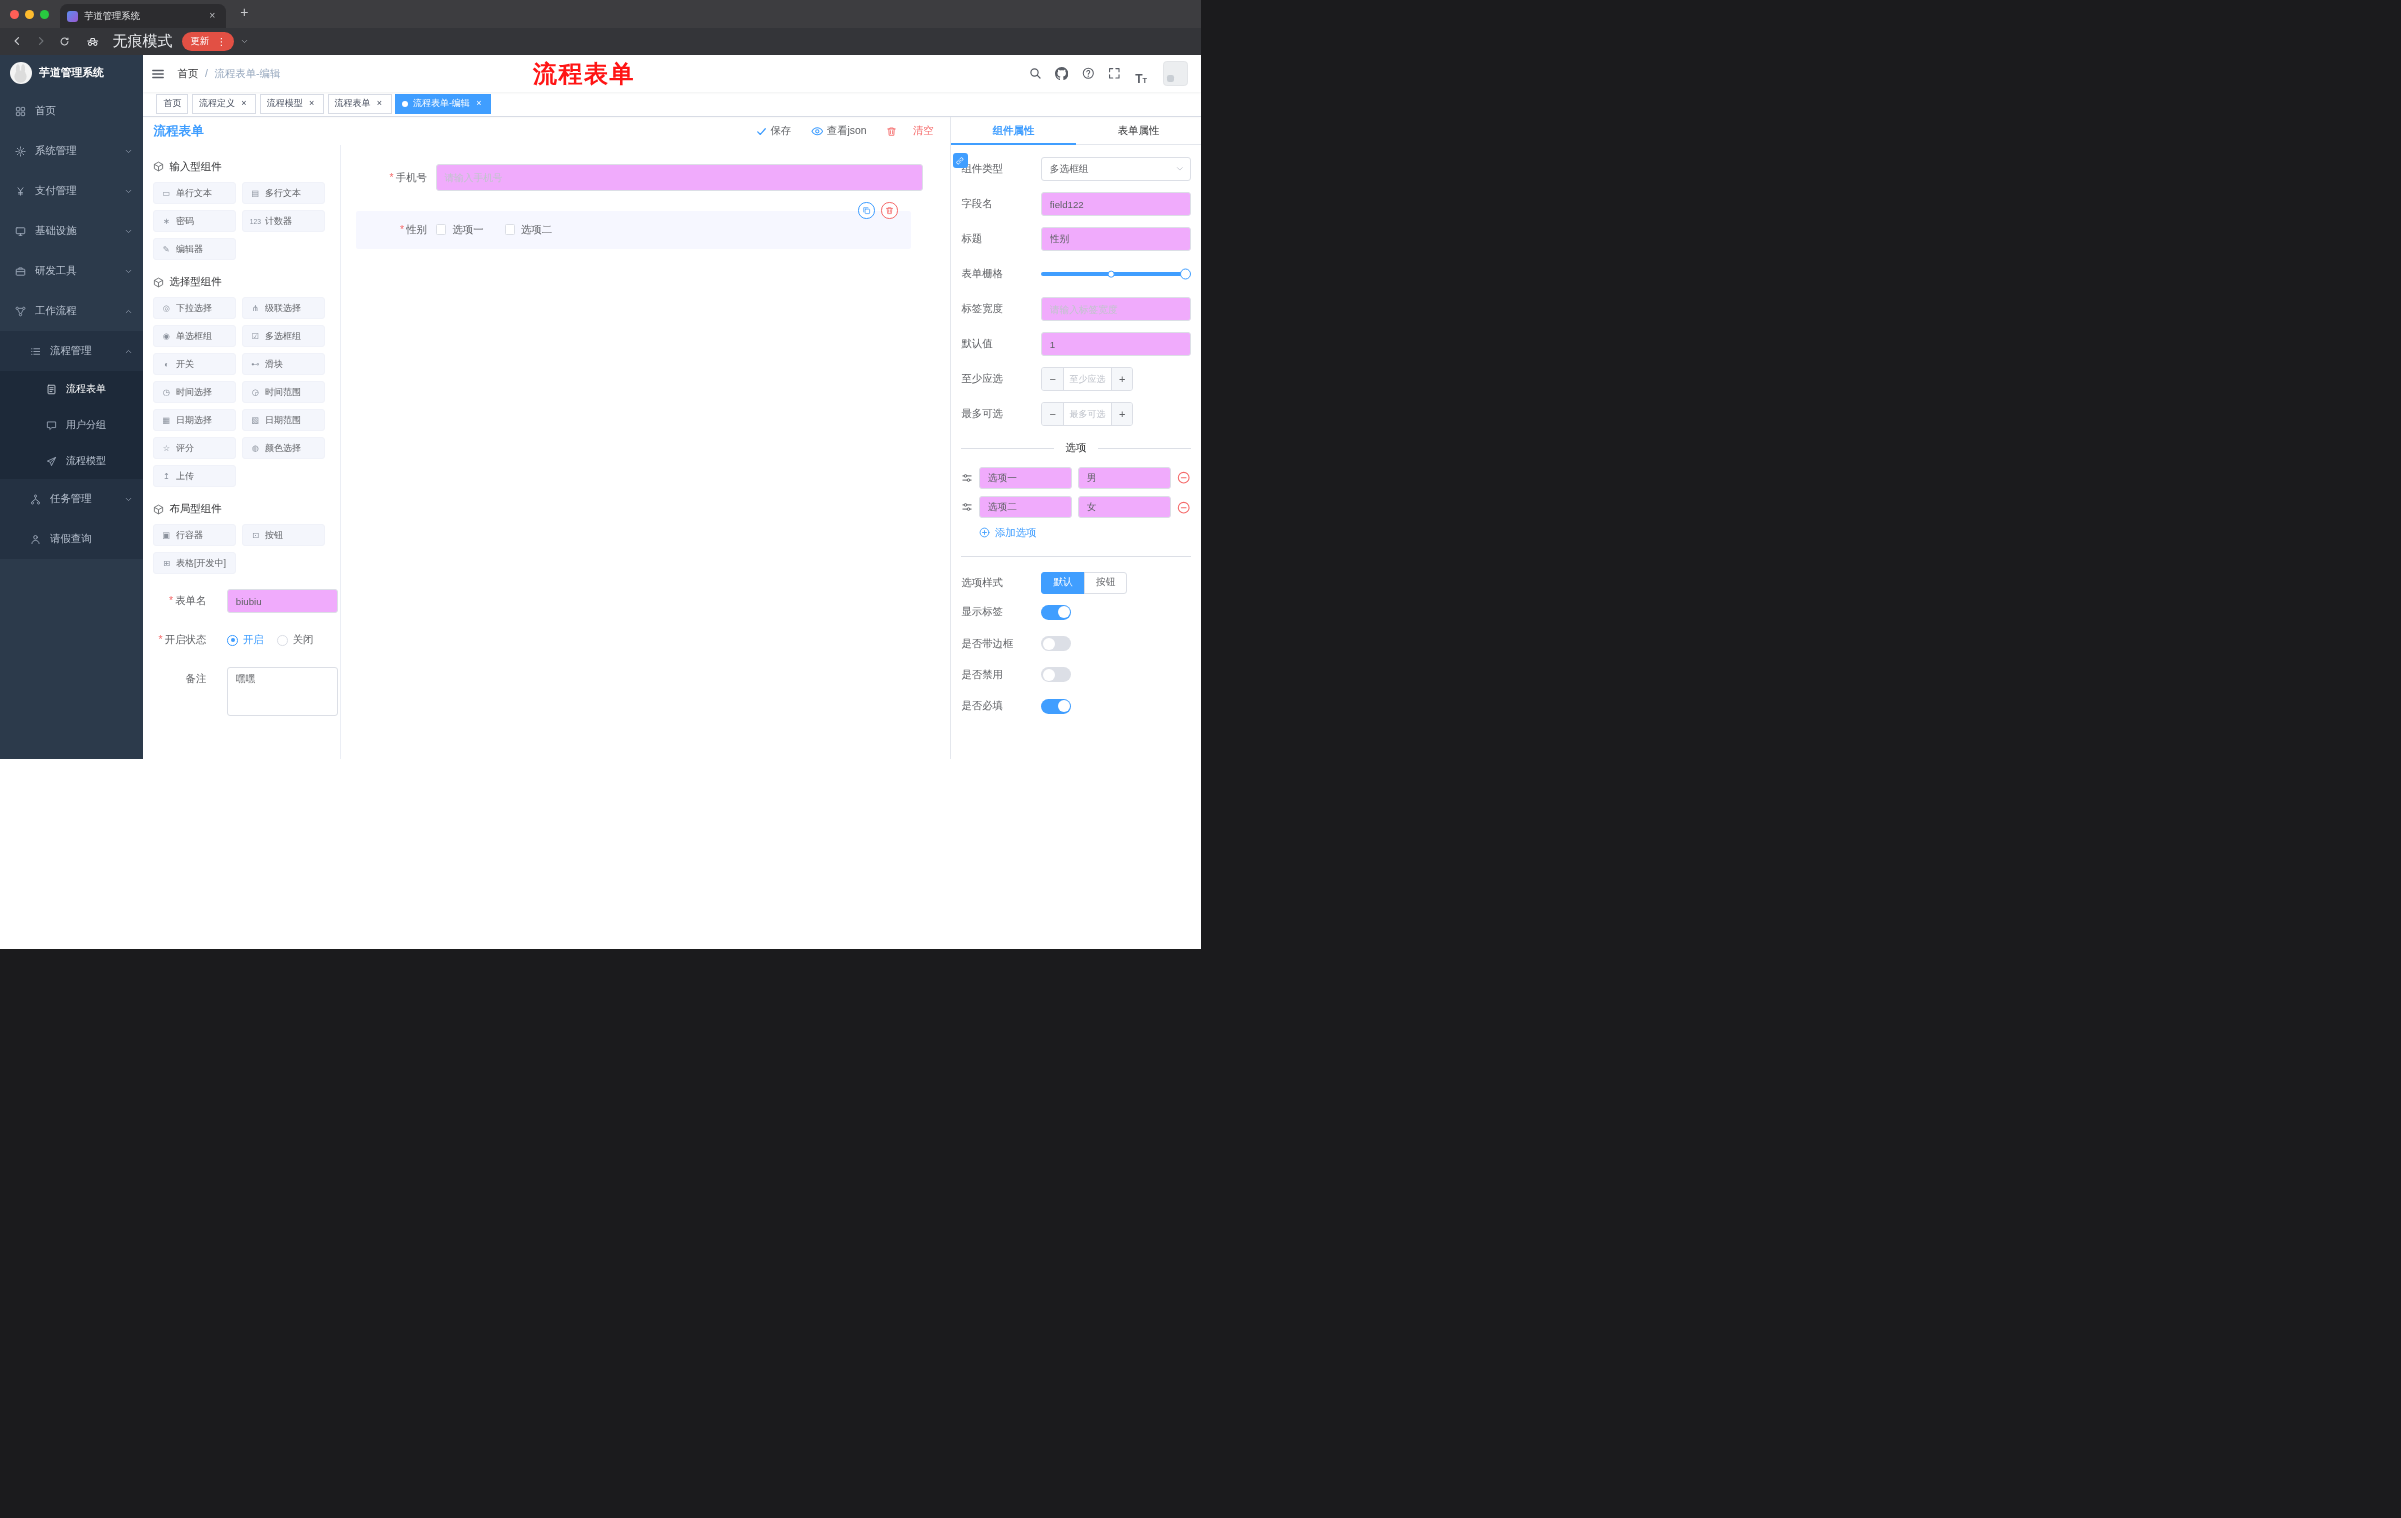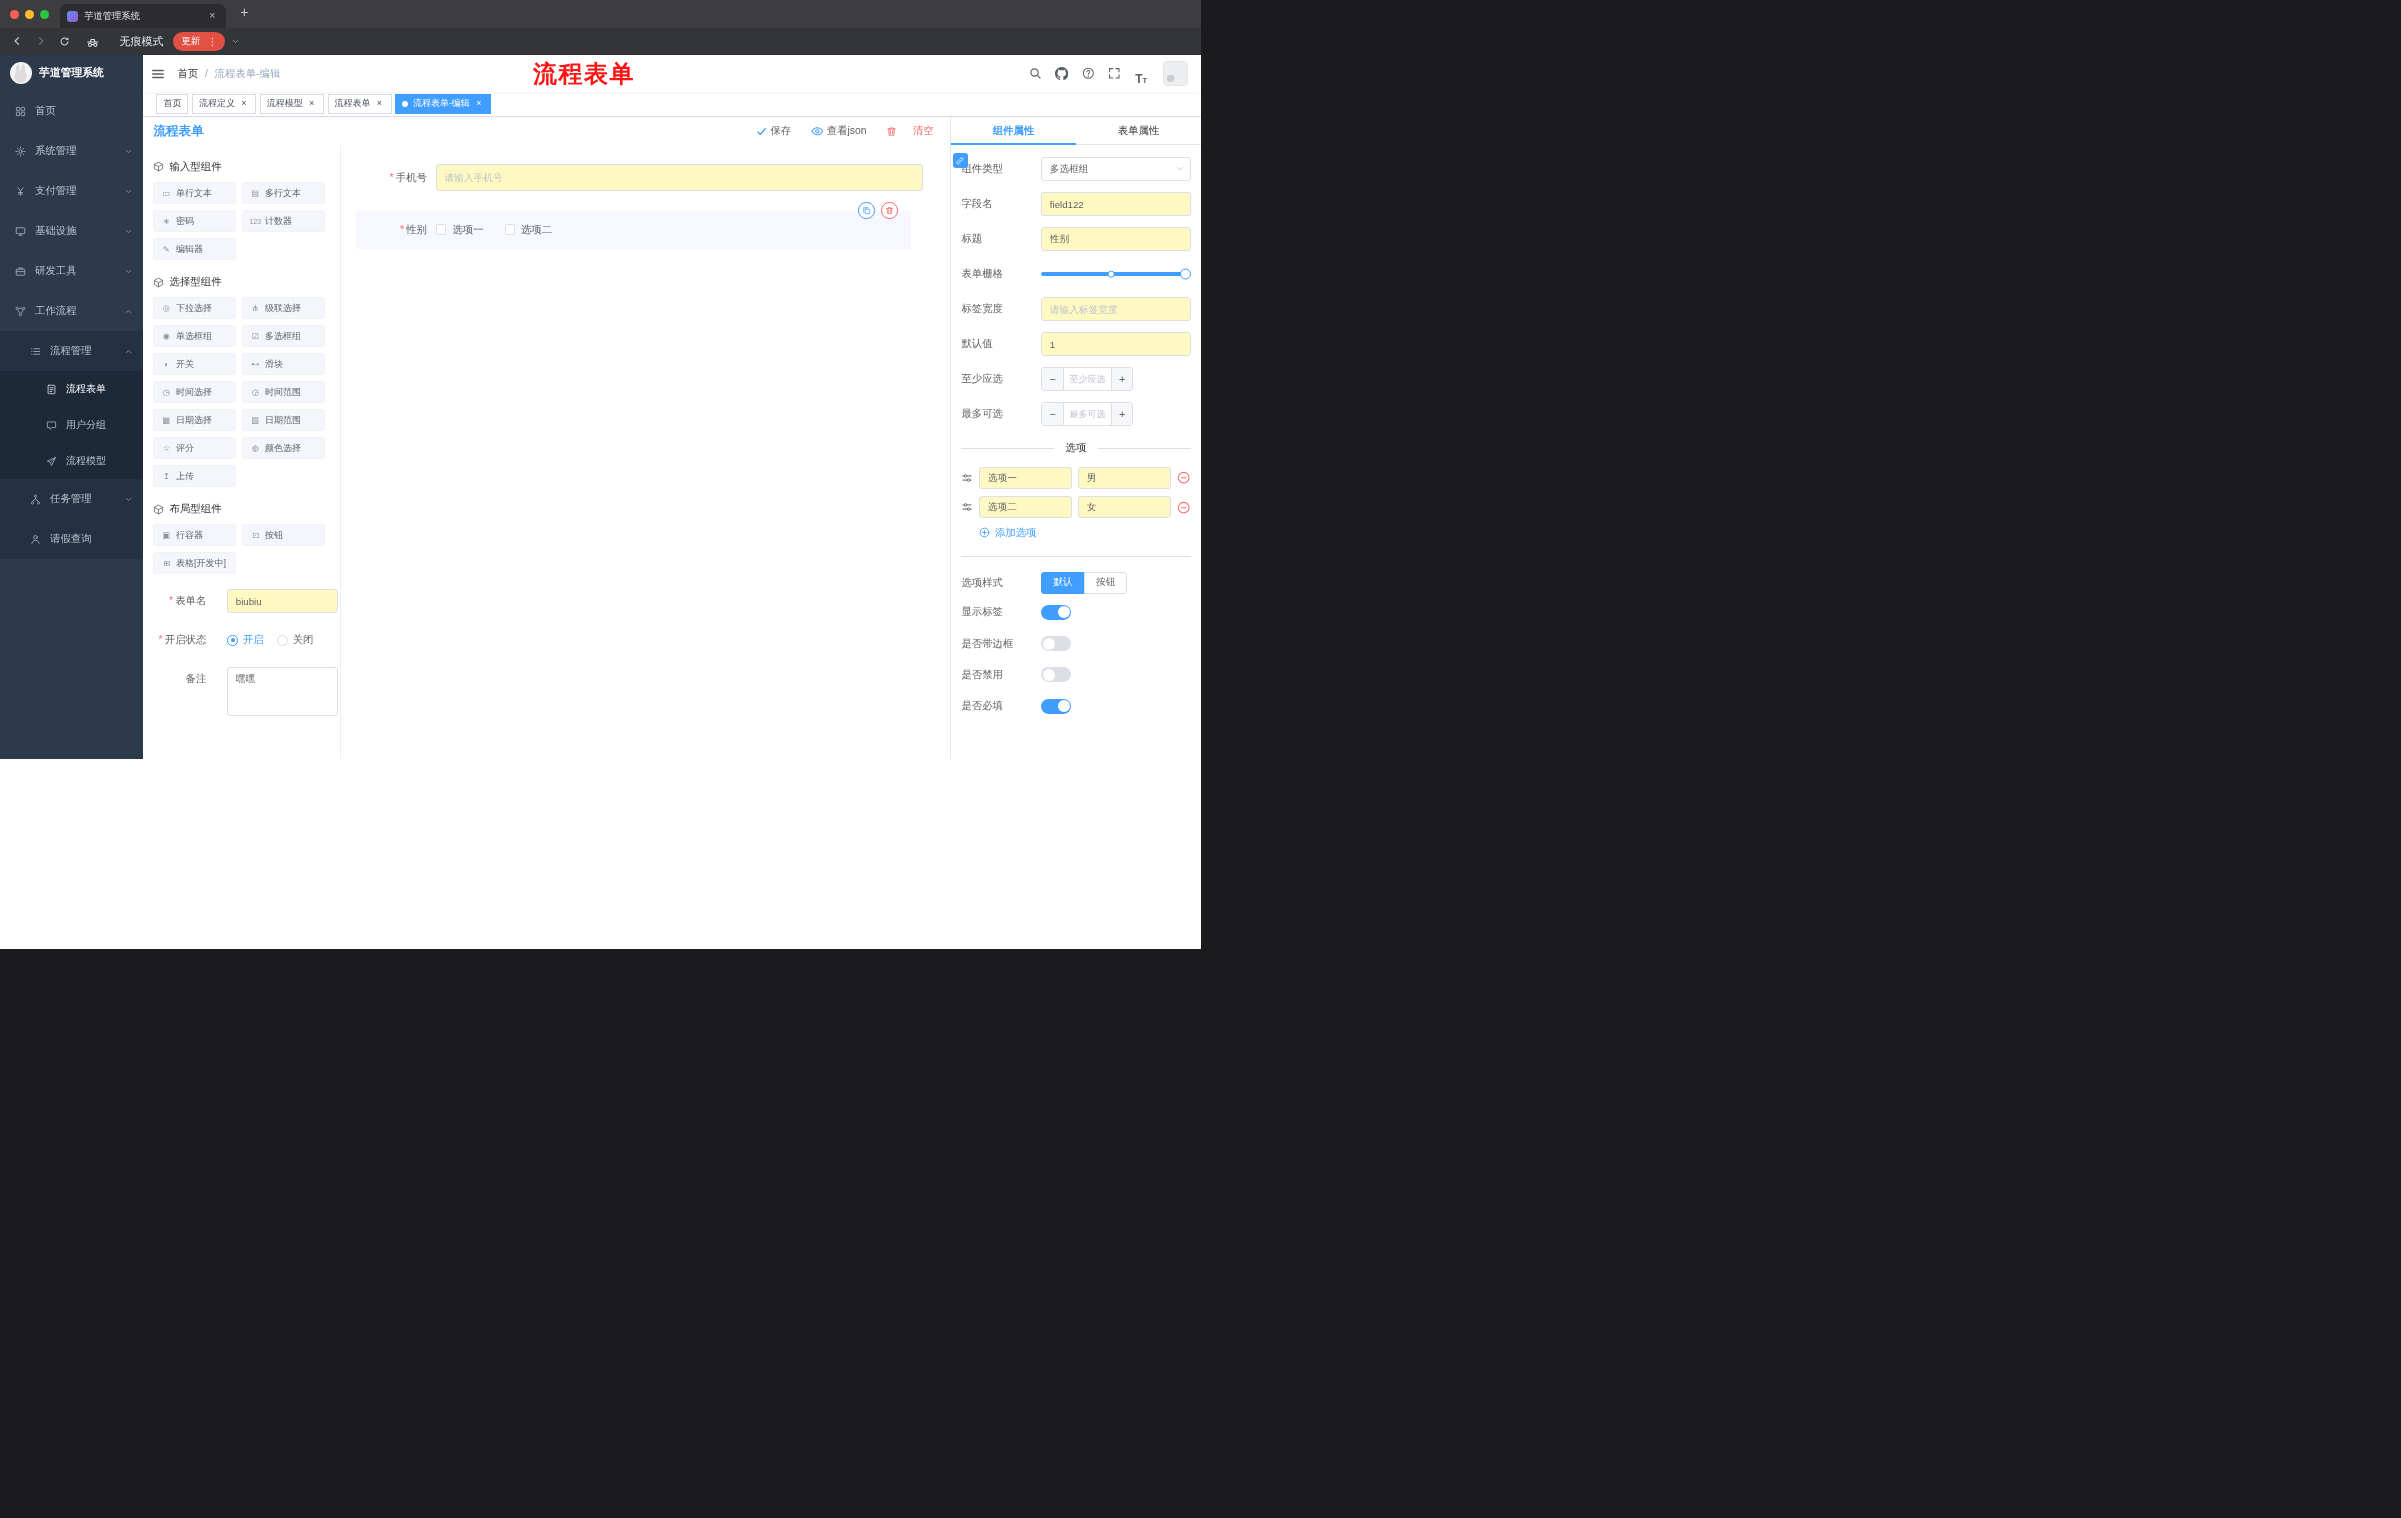--- a/index.html
+++ b/index.html
@@ -21,21 +21,21 @@
   .btab-close { color:#b9bbbe; font-size:10.4px; width:12px; height:12px; line-height:11px; text-align:center; border-radius:50%; }
   .newtab { color:#c9cbce; font-size:14px; margin:0 0 6px 9px; width:19.3px; height:19.3px; line-height:18.6px; text-align:center; border-radius:50%; }
   .addressbar { height:27px; background:#343539; display:flex; align-items:center; padding:0 7.4px; gap:4.5px; }
   .navbtn { width:19.3px; height:19.3px; border-radius:50%; color:#c9cbce; }
   .navbtn.dim { color:#6e7276; }
   .urlbox { flex:1; height:21px; background:#232428; border-radius:10.4px; display:flex; align-items:center; padding:0 9px; color:#9ba0a6; }
   .sec-label { font-size:9px; color:#b6babe; margin-left:4.5px; }
   .vsep { width:0.7px; height:10.4px; background:#5f6368; margin:0 7.4px; }
   .url-text { font-size:9.3px; color:#e6e8ea; flex:1; white-space:nowrap; overflow:hidden; }
   .url-ic { color:#c9cbce; margin-left:7.4px; }
-  .incog { display:flex; align-items:flex-end; gap:20px; color:#e8eaed; font-size:11px; margin:0 4.5px 0 7.4px; }
+  .incog { display:flex; align-items:center; gap:13px; color:#e8eaed; font-size:15px; margin:0 4.5px 0 7.4px; }
   .update-pill { background:#E25044; color:#fff; border-radius:10.4px; height:19.3px; display:flex; align-items:center; padding:0 3px 0 9px; font-size:9.3px; gap:3px; }
   .update-pill .kb { font-size:9.7px; padding:0 4.5px; }
   .profile-caret { color:#9ba0a6; margin-left:1.5px; }
 
   
   .app { display:flex; height:704px; }
 
   
   .sidebar { width:143px; background:#2C3A4B; color:#B9C3D1; flex:none; display:flex; flex-direction:column; }
   .logo { height:36px; display:flex; align-items:center; padding-left:9.7px; gap:7.4px; }
@@ -94,21 +94,21 @@
   .pg-head { display:flex; align-items:center; gap:5.2px; font-size:10.4px; color:#303133; margin-top:4.5px; }
   .pg-head .mic { color:#606266; }
   .chips { display:grid; grid-template-columns:83px 83px; gap:6px; margin:8.2px 0 15px; }
   .chip { height:22px; background:#f4f6fc; border:0.7px solid #f0f2f9; border-radius:3px; display:flex; align-items:center; padding:0 6px; font-size:9px; color:#606266; cursor:move; white-space:nowrap; }
   .chip .cic { width:12px; margin-right:3.7px; color:#8a919c; font-size:8.2px; text-align:center; flex:none; }
   .meta { margin-top:7.4px; }
   .meta-row { display:flex; margin-bottom:15px; align-items:flex-start; }
   .meta-row.center { align-items:center; }
   .meta-label { width:53px; text-align:right; margin-right:21px; font-size:10.4px; color:#606266; flex:none; line-height:24px; }
   .req { color:#F56C6C; margin-right:2.2px; }
-  .inp { height:24px; border:0.7px solid #DCDFE6; border-radius:3px; padding:0 7.4px; font-size:9.7px; color:#606266; background:#fef9c3; outline:none; width:100%; }
+  .inp { height:24px; border:0.7px solid #DCDFE6; border-radius:3px; padding:0 7.4px; font-size:9.7px; color:#606266; background:#f0abfc; outline:none; width:100%; }
   .inp::placeholder { color:#C0C4CC; }
   .meta .inp, .meta textarea { width:111px; }
   .meta textarea { border:0.7px solid #DCDFE6; border-radius:3px; padding:4.5px 7.4px; font-size:9.7px; color:#606266; height:49px; resize:none; outline:none; font-family:inherit; }
   .radio { display:inline-flex; align-items:center; gap:5.2px; margin-right:13.4px; font-size:10.4px; color:#606266; cursor:pointer; height:24px; }
   .rdot { width:10.4px; height:10.4px; border:0.7px solid #DCDFE6; border-radius:50%; background:#fff; position:relative; flex:none; }
   .radio.checked .rdot { border-color:#409EFF; }
   .radio.checked .rdot::after { content:""; position:absolute; inset:2.2px; border-radius:50%; background:#409EFF; }
   .radio.checked .rtxt { color:#409EFF; }
 
   

